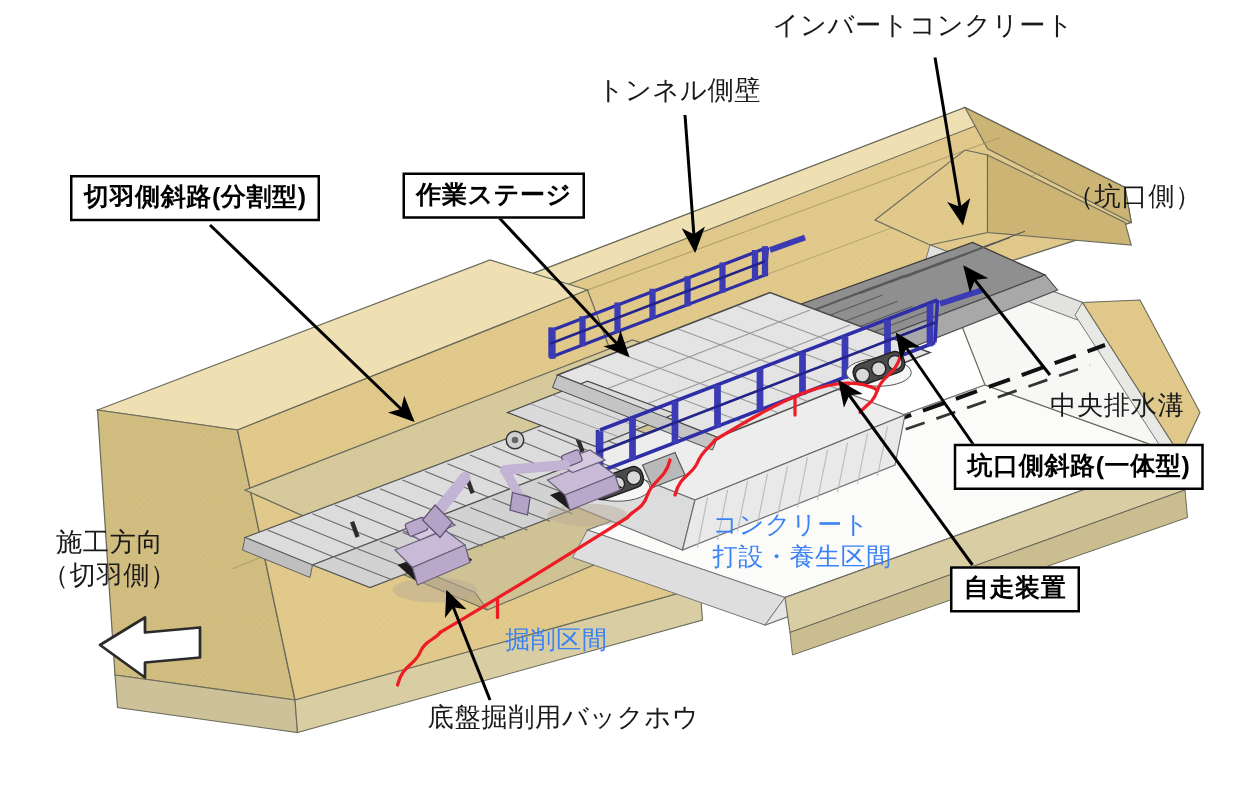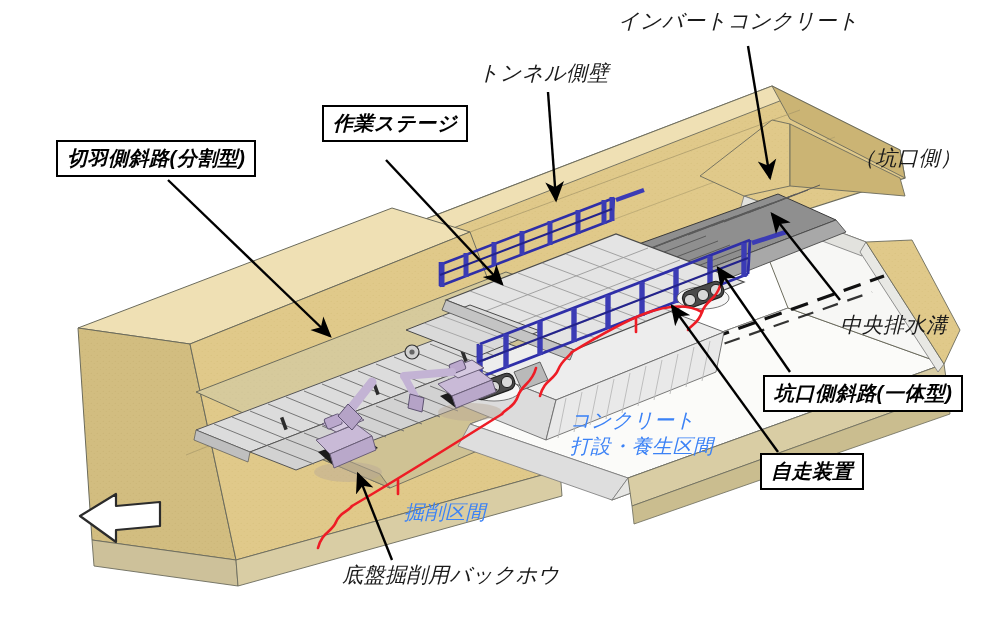--- a/index.html
+++ b/index.html
@@ -10,21 +10,21 @@
   }
   body {
     width: 1000px; height: 635px;
     position: relative;
     overflow: hidden;
     font-family: "Liberation Sans", "DejaVu Sans", sans-serif;
     color: #000;
   }
   #stage {
     position: absolute; inset: 0;
-    width: 808px; height: 635px; font-style: italic;
+    width: 808px; height: 635px;
   }
   svg#scene {
     position: absolute; left: 0; top: 0;
     width: 1000px; height: 635px;
     display: block;
   }
   .lbl {
     position: absolute;
     white-space: nowrap;
     font-family: "Liberation Sans", "DejaVu Sans", sans-serif;
@@ -385,33 +385,37 @@
       <path d="M80,516 L116,494 L116,506 L160,502 L160,526 L116,530 L116,542 Z" fill="#ffffff" stroke="#2b2b2b" stroke-width="2.2" stroke-linejoin="round"></path>
     </g>
   </svg>
 
   <div class="lbl lbl-plain" style="left:618px; top:8px;">インバートコンクリート</div>
 
   <div class="lbl lbl-plain" style="left:478px; top:60px;">トンネル側壁</div>
 
   <div class="lbl lbl-boxed" style="left:56px; top:140px;">切羽側斜路(分割型)</div>
 
-  <div class="lbl lbl-boxed" style="left:322px; top:105px;">作業ステージ</div>
+  <div class="lbl lbl-boxed" style="left:322px; top:138px;">作業ステージ</div>
 
   <div class="lbl lbl-plain" style="left:826px; top:145px;margin-left:28px;">（坑口側）</div>
 
   <div class="lbl lbl-plain" style="left:840px; top:296px;margin-top:16px;">中央排水溝</div>
 
-  <div class="lbl lbl-boxed" style="left:763px; top:375px;">坑口側斜路(一体型)</div>
+  <div class="lbl lbl-boxed" style="left:763px; top:355px;">坑口側斜路(一体型)</div>
 
   <div class="lbl lbl-boxed" style="left:760px; top:453px;">自走装置</div>
 
   <div class="lbl lbl-red" style="left:570px; top:408px;">
     <div>コンクリート</div>
     <div>打設・養生区間</div>
   </div>
 
   <div class="lbl lbl-red" style="left:404px; top:500px;">掘削区間</div>
 
+  <div class="lbl lbl-plain lbl-center" style="left:34px; top:422px;">
+    <div>施工方向</div>
+    <div>（切羽側）</div>
+  </div>
 
   <div class="lbl lbl-plain" style="left:342px; top:562px;">底盤掘削用バックホウ</div>
 
 </div>
 
 </body></html>

